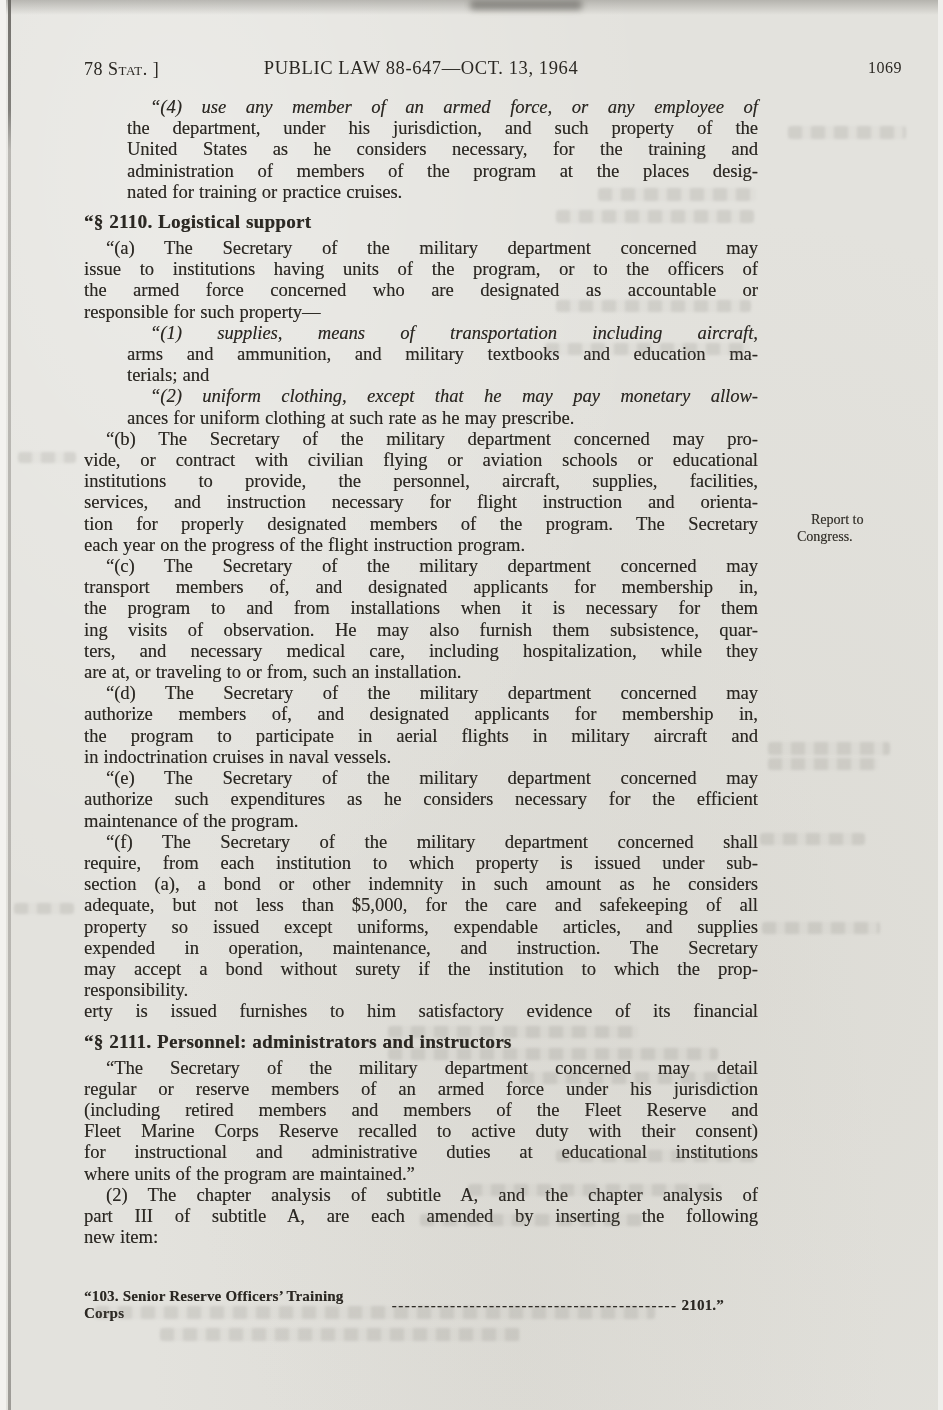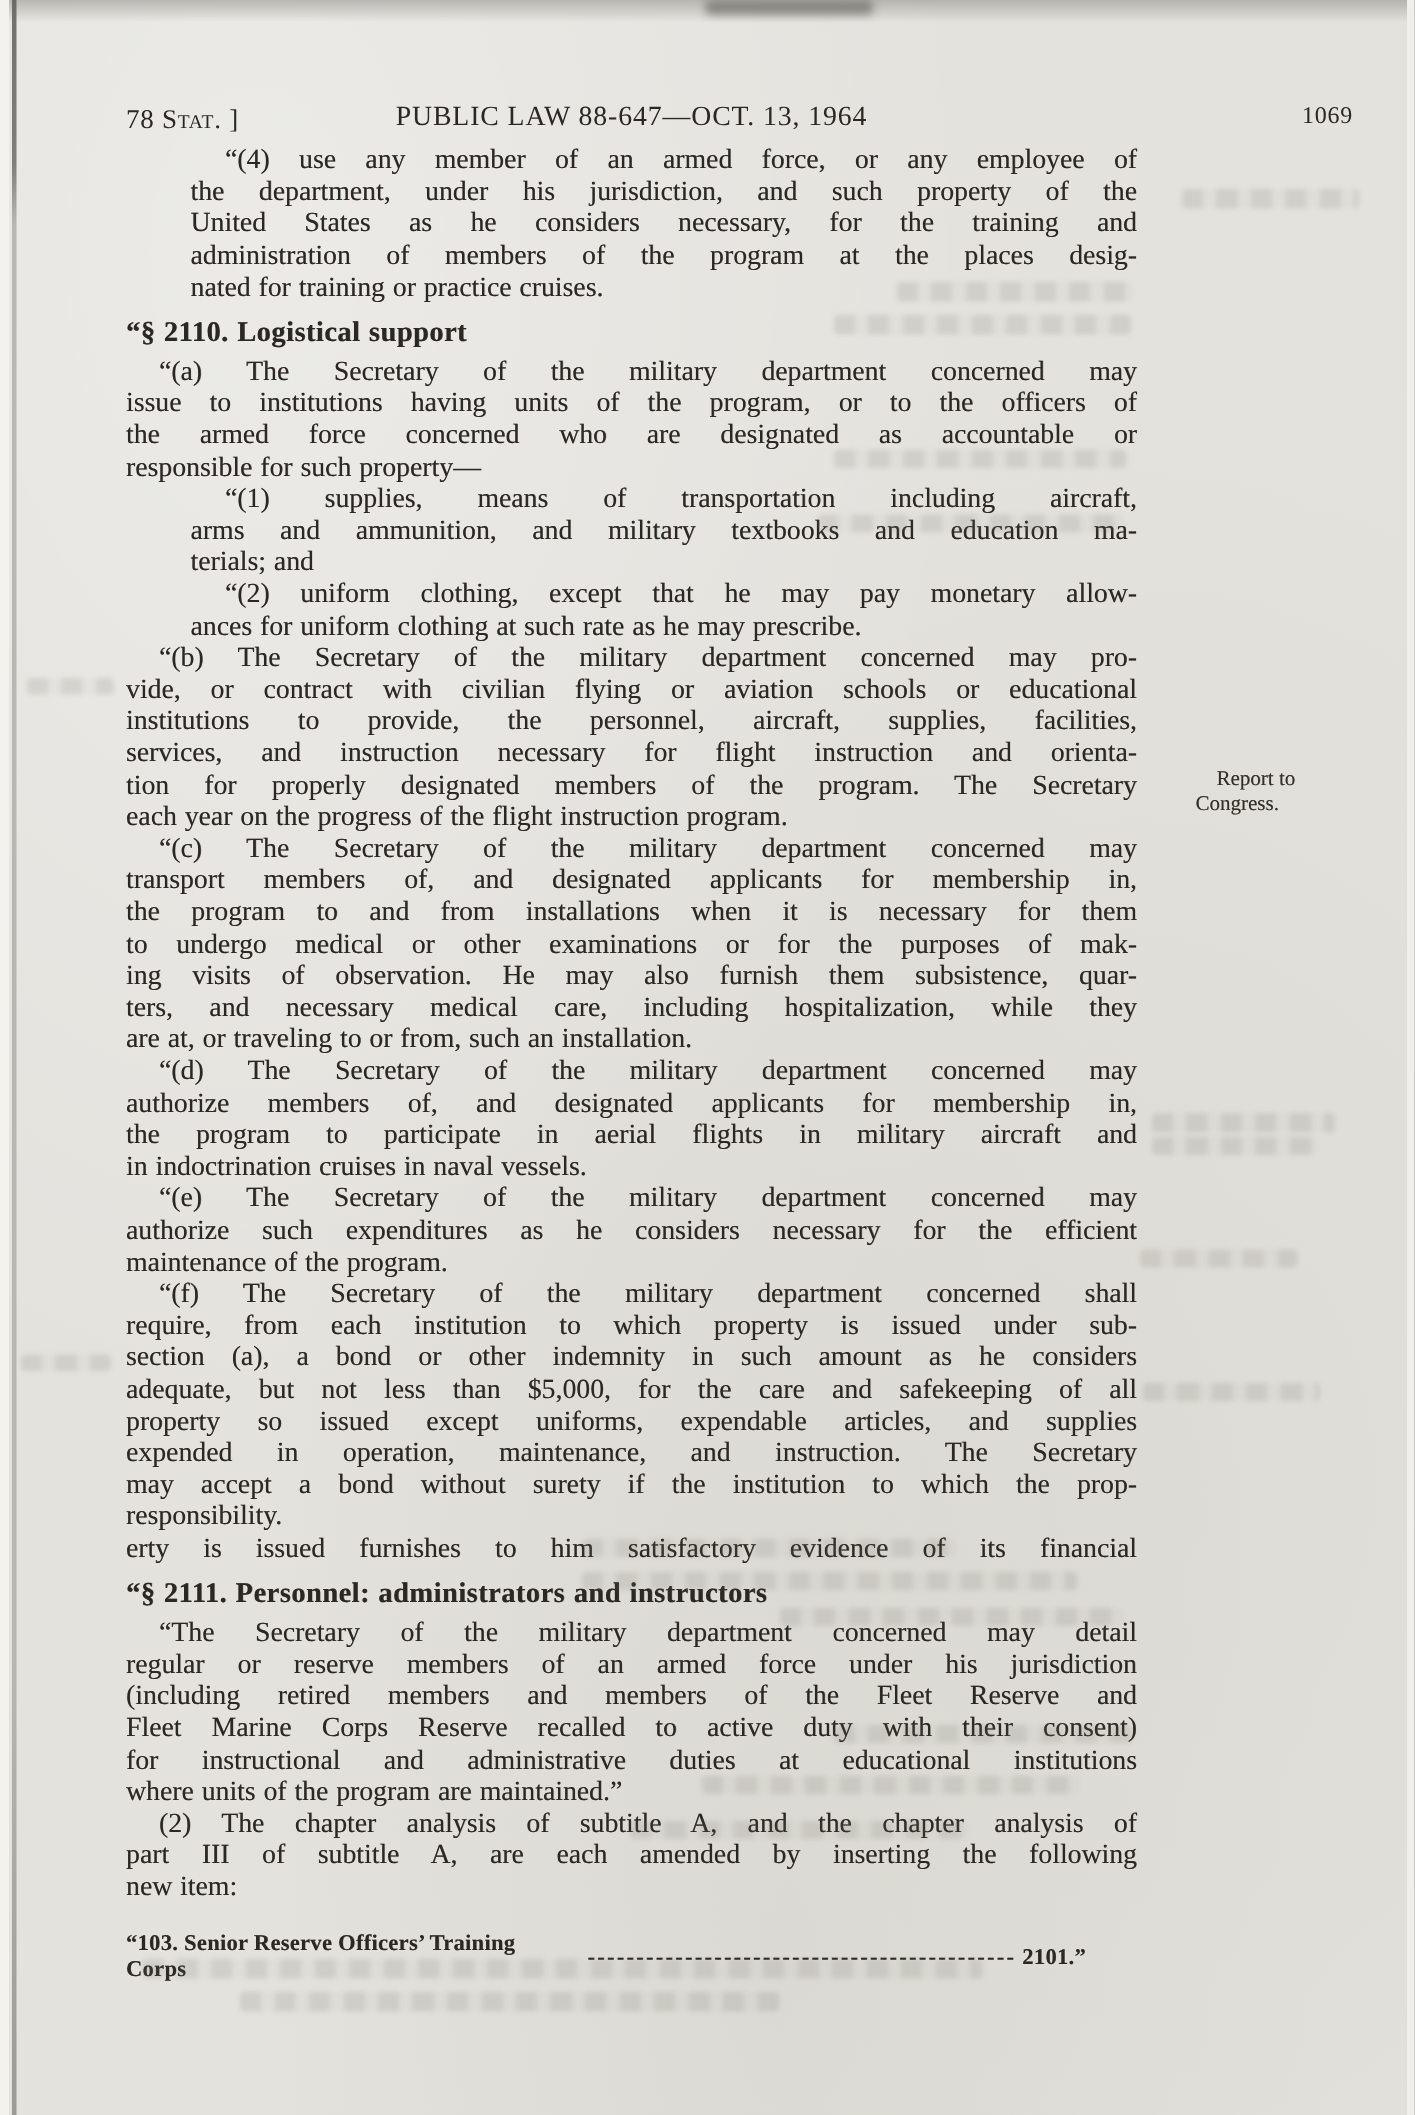--- a/index.html
+++ b/index.html
@@ -18,36 +18,36 @@
     color:#2b2823;
   }
   .top-band{position:absolute;top:0;left:0;right:0;height:15px;
     background:linear-gradient(180deg, rgba(125,123,117,0.45), rgba(125,123,117,0));}
   .top-smudge{position:absolute;top:0;left:470px;width:112px;height:10px;
     background:rgba(88,86,80,0.55);filter:blur(3px);border-radius:4px;}
   .left-white{position:absolute;top:0;bottom:0;left:0;width:6px;background:#f3f2ef;}
   .right-white{position:absolute;top:0;bottom:0;right:0;width:5px;background:#f0efec;}
   .left-line{position:absolute;top:0;bottom:0;left:8px;width:3px;opacity:.85;
     background:linear-gradient(180deg,#5e5c57 0px,#6f6d68 110px,#b1afaa 150px,#b1afaa 78%,#908e89 100%);}
-  .running-head{position:absolute;top:68px;left:84px;width:674px;height:24px;
+  .running-head{position:absolute;top:58px;left:84px;width:674px;height:24px;
     font-size:18px;text-decoration:underline;}
   .stat-label{position:absolute;left:0;top:1px;font-variant:small-caps;letter-spacing:0.5px;font-size:18px;}
   .law-title{position:absolute;left:0;right:0;text-align:center;letter-spacing:0.6px;font-size:18.5px;}
   .page-number{position:absolute;left:764px;top:1px;font-size:16px;letter-spacing:0.5px;margin-left:20px;}
   #text-column{
     position:absolute;left:84px;top:97px;width:674px;
     font-size:18.5px;line-height:21.2px;
     word-spacing:0.6px;
     text-shadow:0.2px 0.2px 0.35px rgba(58,53,46,0.55);
   }
   .line{text-align:justify;text-align-last:justify;white-space:normal;}
   .line-last{text-align-last:left;}
   .block-para .line-first{padding-left:22px;}
   .block-item .line{padding-left:43px;}
-  .block-item .line-first{padding-left:66px;}
+  .block-item .line-first{padding-left:66px;font-style:italic;}
   .block-heading{
     font-weight:bold;font-size:19px;letter-spacing:0.3px;
     margin-top:7px;margin-bottom:5px;line-height:23px;
     text-shadow:0.3px 0.3px 0.4px rgba(45,41,35,0.6);
   }
   .margin-note{
     position:absolute;left:752px;top:512px;width:116px;
     font-size:14px;line-height:16.5px;text-indent:14px;
     white-space:pre-line;color:#33302a;
     text-shadow:0.2px 0.2px 0.3px rgba(60,55,48,0.5);
@@ -113,21 +113,20 @@
         <div class="line">vide, or contract with civilian flying or aviation schools or educational</div>
         <div class="line">institutions to provide, the personnel, aircraft, supplies, facilities,</div>
         <div class="line">services, and instruction necessary for flight instruction and orienta-</div>
         <div class="line">tion for properly designated members of the program.  The Secretary</div>
         <div class="line line-last">each year on the progress of the flight instruction program.</div>
       </div>
       <div class="block block-para">
         <div class="line line-first">“(c) The Secretary of the military department concerned may</div>
         <div class="line">transport members of, and designated applicants for membership in,</div>
         <div class="line">the program to and from installations when it is necessary for them</div>
-        <div class="line">to undergo medical or other examinations or for the purposes of mak-</div>
         <div class="line">ing visits of observation.  He may also furnish them subsistence, quar-</div>
         <div class="line">ters, and necessary medical care, including hospitalization, while they</div>
         <div class="line line-last">are at, or traveling to or from, such an installation.</div>
       </div>
       <div class="block block-para">
         <div class="line line-first">“(d) The Secretary of the military department concerned may</div>
         <div class="line">authorize members of, and designated applicants for membership in,</div>
         <div class="line">the program to participate in aerial flights in military aircraft and</div>
         <div class="line line-last">in indoctrination cruises in naval vessels.</div>
       </div>

